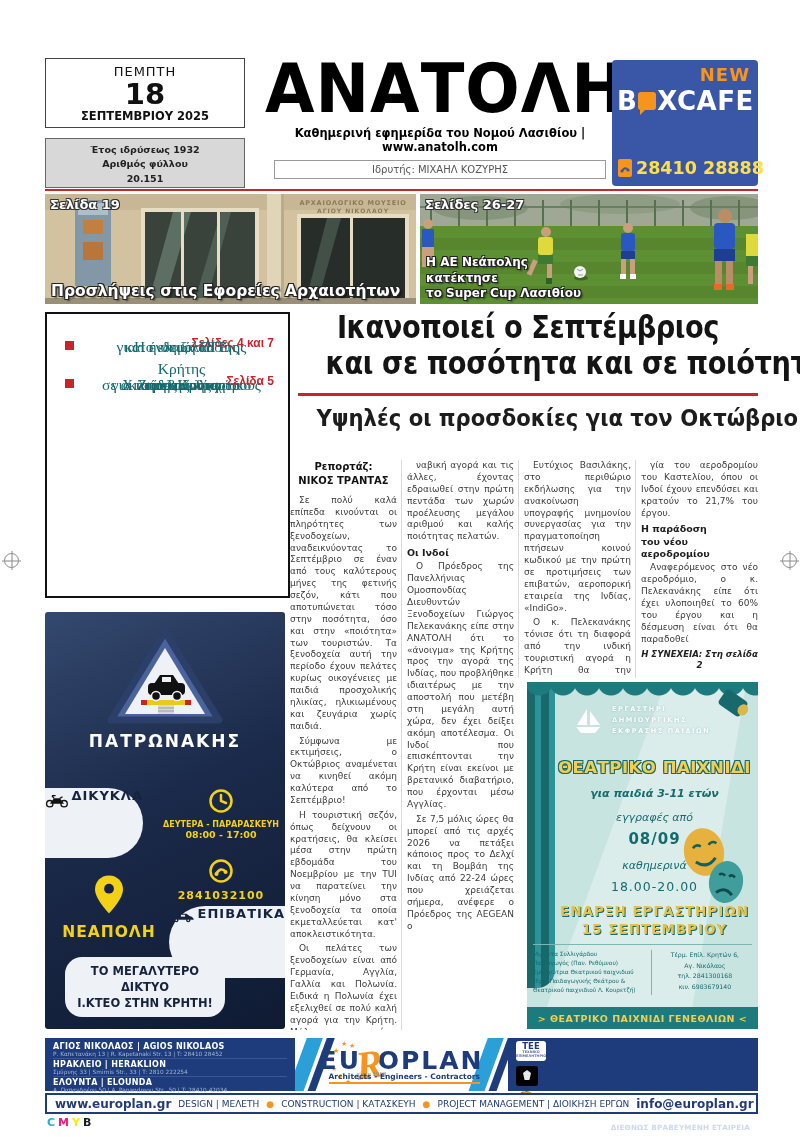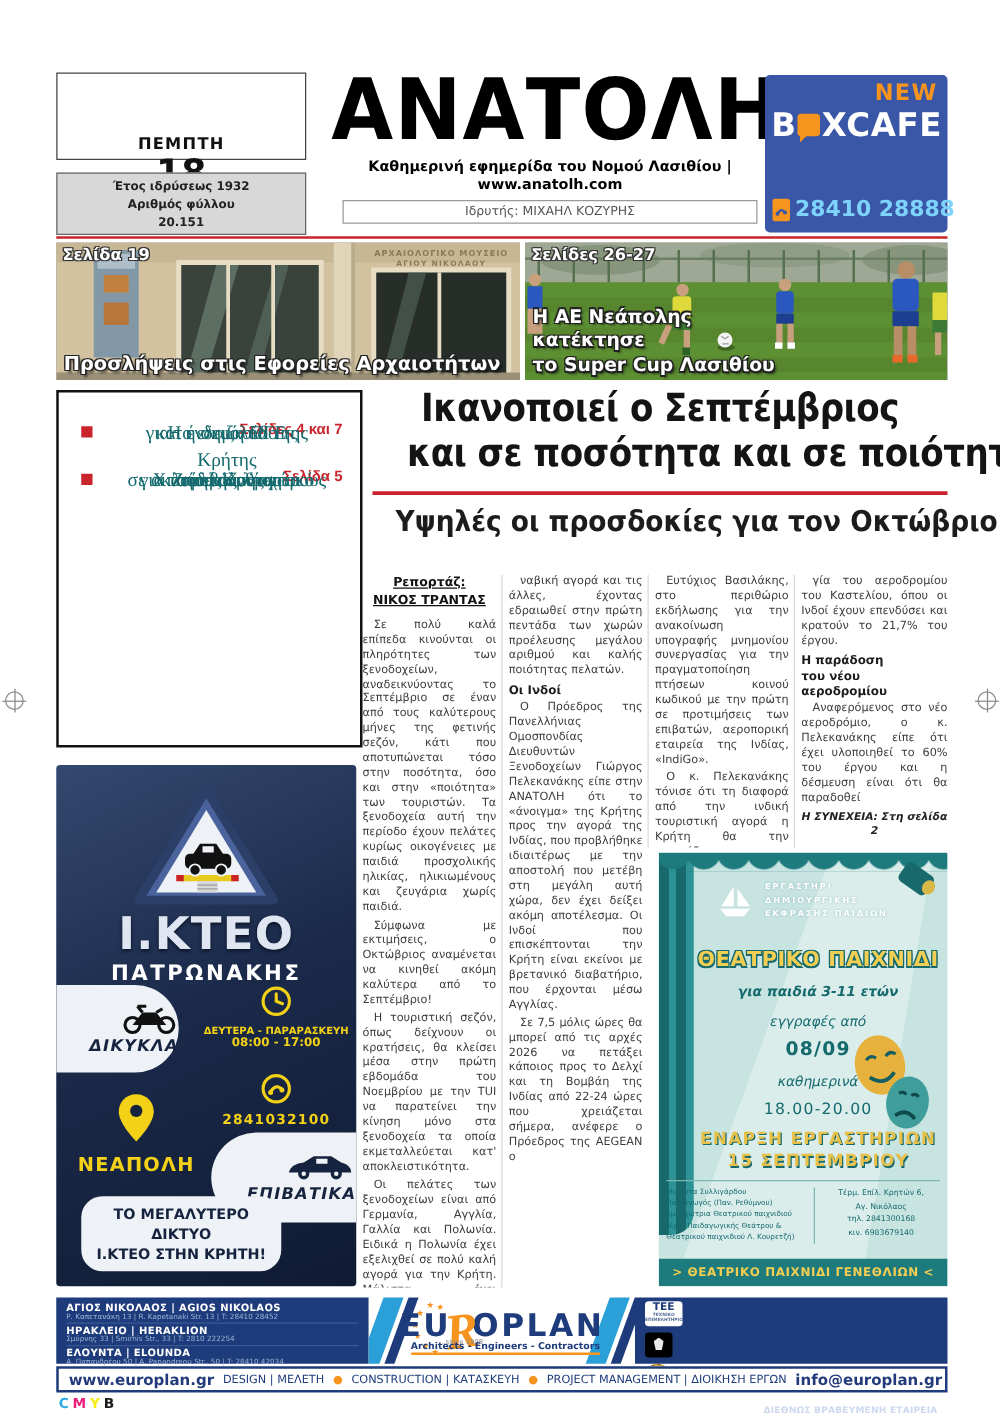--- a/index.html
+++ b/index.html
@@ -8,46 +8,46 @@
   figure{margin:0;}
   
   .reg{position:absolute;width:13px;height:13px;border:1px solid #8a8a8a;border-radius:50%;}
   .reg::before{content:"";position:absolute;left:50%;top:-3px;bottom:-3px;width:1px;background:#8a8a8a;transform:translateX(-50%);}
   .reg::after{content:"";position:absolute;top:50%;left:-3px;right:-3px;height:1px;background:#8a8a8a;transform:translateY(-50%);}
   .reg.l{left:4px;top:553px;} .reg.r{left:782px;top:553px;}
 
   
   .masthead{position:absolute;left:45px;top:58px;width:713px;height:130px;}
   .date-box{position:absolute;left:0;top:0;width:200px;height:70px;border:1px solid #444;box-sizing:border-box;text-align:center;padding-top:5px;background:#fff;}
-  .date-box .day{font-size:13px;font-weight:bold;letter-spacing:1px;margin-top:44px;}
+  .date-box .day{font-size:13px;font-weight:normal;letter-spacing:1px;}
   .date-box .num{font-size:29px;font-weight:bold;line-height:1.05;}
   .date-box .my{font-size:11.5px;font-weight:bold;}
   .founded-box{position:absolute;left:0;top:80px;width:200px;height:50px;background:#d8d8d8;border:1px solid #666;box-sizing:border-box;text-align:center;font-size:9.5px;font-weight:bold;padding-top:4px;line-height:1.5;color:#222;}
   .center-mast{position:absolute;left:220px;top:0;width:350px;text-align:center;}
   .nameplate{font-size:64px;font-weight:900;letter-spacing:1px;line-height:0.98;transform:scaleY(1.06);color:#000;}
   .tagline{font-size:11.5px;font-weight:bold;margin-top:5px;color:#000;}
   .founder-box{margin:6px auto 0;border:1px solid #999;width:330px;padding:3px 0;font-size:10px;color:#555;}
   .boxcafe{position:absolute;right:0;top:2px;width:146px;height:126px;background:#3a57a7;border-radius:4px;color:#fff;}
   .bc-new{position:absolute;top:4px;right:8px;color:#f7941d;font-weight:900;font-size:18px;letter-spacing:1px;}
   .bc-brand{position:absolute;top:26px;left:5px;font-weight:900;font-size:26px;letter-spacing:0.5px;white-space:nowrap;}
   .box-glyph{display:inline-block;width:18px;height:18px;background:#f7941d;border-radius:3px;position:relative;margin:0 1px;}
   .box-glyph::after{content:"";position:absolute;left:2px;bottom:-5px;border:4px solid transparent;border-top-color:#f7941d;border-left-color:#f7941d;}
-  .bc-phone{position:absolute;bottom:8px;left:5px;display:flex;align-items:center;gap:3px;color:#7dd3fc;font-weight:900;font-size:17.5px;white-space:nowrap;}
+  .bc-phone{position:absolute;bottom:8px;left:5px;display:flex;align-items:center;gap:3px;color:#fde047;font-weight:900;font-size:17.5px;white-space:nowrap;}
   .top-rule{position:absolute;left:45px;top:189px;width:713px;height:2px;background:#c9242b;}
 
   
   .photos{position:absolute;left:45px;top:194px;width:713px;height:110px;}
   .photo{position:absolute;top:0;height:110px;overflow:hidden;background:#999;}
   .photo.lp{left:0;width:371px;}
   .photo.rp{left:375px;width:338px;text-decoration:underline;}
   .page-label{position:absolute;left:5px;top:3px;color:#fff;font-weight:bold;font-size:13px;
     text-shadow:-1px -1px 0 #333,1px -1px 0 #333,-1px 1px 0 #333,1px 1px 0 #333;}
   .caption{position:absolute;left:6px;bottom:4px;color:#fff;font-weight:bold;font-size:15.5px;
     text-shadow:-1px -1px 0 #222,1px -1px 0 #222,-1px 1px 0 #222,1px 1px 0 #222,2px 2px 2px rgba(0,0,0,.55);}
-  .caption.multi{line-height:1.3;font-size:15px;bottom:2px;}
+  .caption.multi{line-height:1.3;font-size:12px;bottom:2px;}
 
   
   .sidebar-box{position:absolute;left:45px;top:312px;width:245px;height:286px;border:2px solid #111;box-sizing:border-box;
     padding:20px 14px 8px 18px;font-family:"Liberation Serif","DejaVu Serif",serif;background:#fff;}
   .teaser{position:relative;padding-left:16px;margin-bottom:24px;}
   .bullet{position:absolute;left:0;top:5px;width:9px;height:9px;background:#c9242b;}
   .t-line{font-size:15.5px;line-height:1.42;color:#111;}
   .pageref{text-align:right;color:#c9242b;font-weight:bold;font-size:12px;font-family:"Liberation Sans",sans-serif;margin-top:2px;}
 
   
@@ -60,30 +60,30 @@
   .article{position:absolute;left:290px;top:460px;width:468px;height:572px;}
   .col{position:absolute;top:0;width:107px;font-size:9px;line-height:1.32;text-align:justify;color:#3c3c3c;}
   .col p{margin:0 0 3px;text-indent:9px;}
   .col h3{font-size:9.5px;margin:4px 0 2px;color:#1d1d1d;text-align:left;line-height:1.3;}
   .c1{left:0;height:570px;overflow:hidden;}
   .c2{left:117px;height:570px;overflow:hidden;}
   .c3{left:234px;height:218px;overflow:hidden;}
   .c4{left:351px;width:117px;height:218px;overflow:hidden;}
   .vsep{position:absolute;top:0;width:1px;background:#d9d9d9;}
   .vs1{left:111px;height:570px;} .vs2{left:228px;height:218px;} .vs3{left:345px;height:218px;}
-  .byline{text-align:center;font-weight:bold;font-size:10px;color:#111;margin-bottom:7px;line-height:1.4;text-decoration:underline;}
+  .byline{text-align:center;font-weight:bold;font-size:10px;color:#111;margin-bottom:7px;line-height:1.4;}
   .continuation{font-weight:bold;font-style:italic;font-size:8.6px;text-align:center;margin-top:2px;color:#222;}
 
   
   .kteo{position:absolute;left:45px;top:612px;width:240px;height:417px;border-radius:3px;overflow:hidden;
     background:linear-gradient(155deg,#34496f 0%,#1b2a4a 45%,#0f1b33 100%);}
   .kteo-tri{display:block;margin:12px auto 0;}
   .kteo-title{text-align:center;font-size:36px;font-weight:900;letter-spacing:1px;color:#dfe6f2;text-shadow:0 2px 3px #0a1226;line-height:1;margin-top:2px;}
   .kteo-sub{text-align:center;font-size:17px;font-weight:bold;letter-spacing:2px;color:#fff;margin-top:3px;}
-  .badge{position:absolute;background:#eef1f6;display:flex;flex-direction:column;align-items:flex-end;justify-content:center;gap:2px;font-style:italic;}
+  .badge{position:absolute;background:#eef1f6;display:flex;flex-direction:row;align-items:flex-start;justify-content:center;gap:2px;}
   .badge.moto{left:0;top:176px;width:98px;height:70px;border-radius:0 35px 35px 0;}
   .badge.car{right:0;top:294px;width:116px;height:72px;border-radius:36px 0 0 36px;}
   .badge-label{font-size:13px;font-weight:900;color:#16233f;letter-spacing:1px;}
   .hours{position:absolute;left:116px;top:176px;width:120px;text-align:center;color:#f2d116;}
   .hours .l1{font-size:8px;font-weight:bold;margin-top:2px;}
   .hours .l2{font-size:9.5px;font-weight:bold;}
   .phoneblk{position:absolute;left:116px;top:246px;width:120px;text-align:center;color:#f2d116;}
   .phoneblk .num{font-size:11px;font-weight:900;letter-spacing:1px;margin-top:1px;}
   .pinblk{position:absolute;left:14px;top:262px;width:100px;text-align:center;}
   .neapoli{font-size:15.5px;font-weight:900;color:#f2d116;letter-spacing:1px;margin-top:3px;}
@@ -387,21 +387,20 @@
       <rect x="37" y="76" width="6" height="5" fill="#cc2222"></rect>
       <rect x="81" y="76" width="6" height="5" fill="#cc2222"></rect>
       <rect x="54" y="81" width="16" height="9" fill="#d8d8d8"></rect>
       <path d="M54 84 h16 M54 87 h16" stroke="#9a9a9a" stroke-width="1"></path>
       <path d="M50 60 l6 -9 h13 l6 9 z" fill="#111"></path>
       <rect x="44" y="59" width="37" height="12" rx="4" fill="#111"></rect>
       <rect x="58" y="53" width="9" height="5" fill="#eef1f6"></rect>
       <circle cx="52" cy="72" r="4.5" fill="#111" stroke="#eef1f6" stroke-width="1.5"></circle>
       <circle cx="73" cy="72" r="4.5" fill="#111" stroke="#eef1f6" stroke-width="1.5"></circle>
     </svg>
-    <div class="kteo-title">Ι.ΚΤΕΟ</div>
     <div class="kteo-sub">ΠΑΤΡΩΝΑΚΗΣ</div>
 
     <div class="badge moto">
       <svg width="46" height="26" viewBox="0 0 46 26">
         <circle cx="9" cy="18" r="6" fill="none" stroke="#111" stroke-width="2.5"></circle>
         <circle cx="36" cy="18" r="6" fill="none" stroke="#111" stroke-width="2.5"></circle>
         <path d="M9 18 L17 8 H28 L36 18 Z" fill="#111"></path>
         <path d="M17 8 L13 3 M13 3 h7" stroke="#111" stroke-width="2.5" fill="none"></path>
         <path d="M28 8 L33 5" stroke="#111" stroke-width="2.5"></path>
       </svg>

